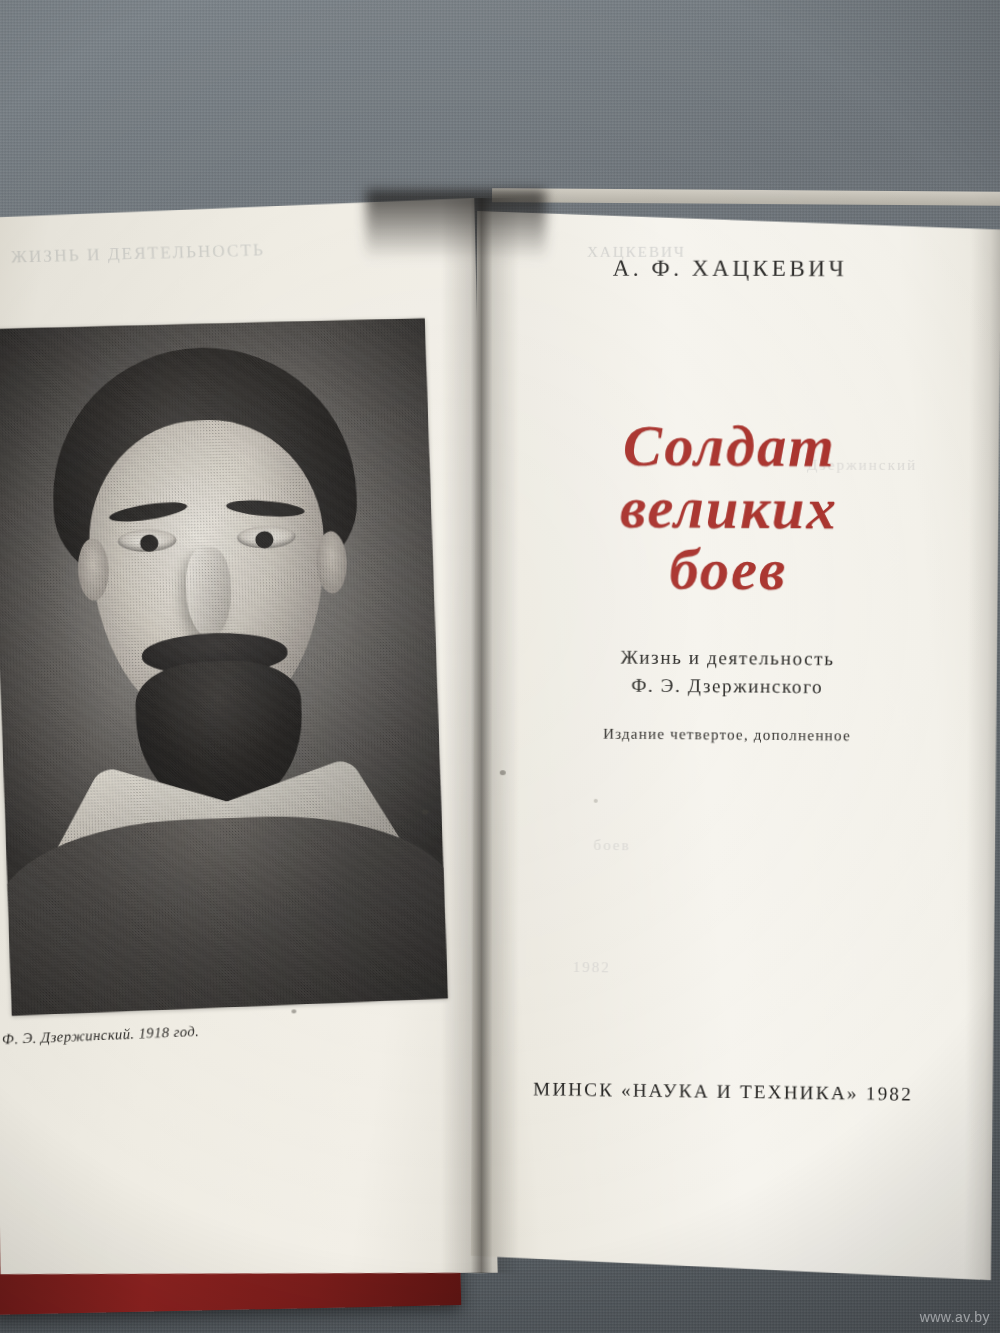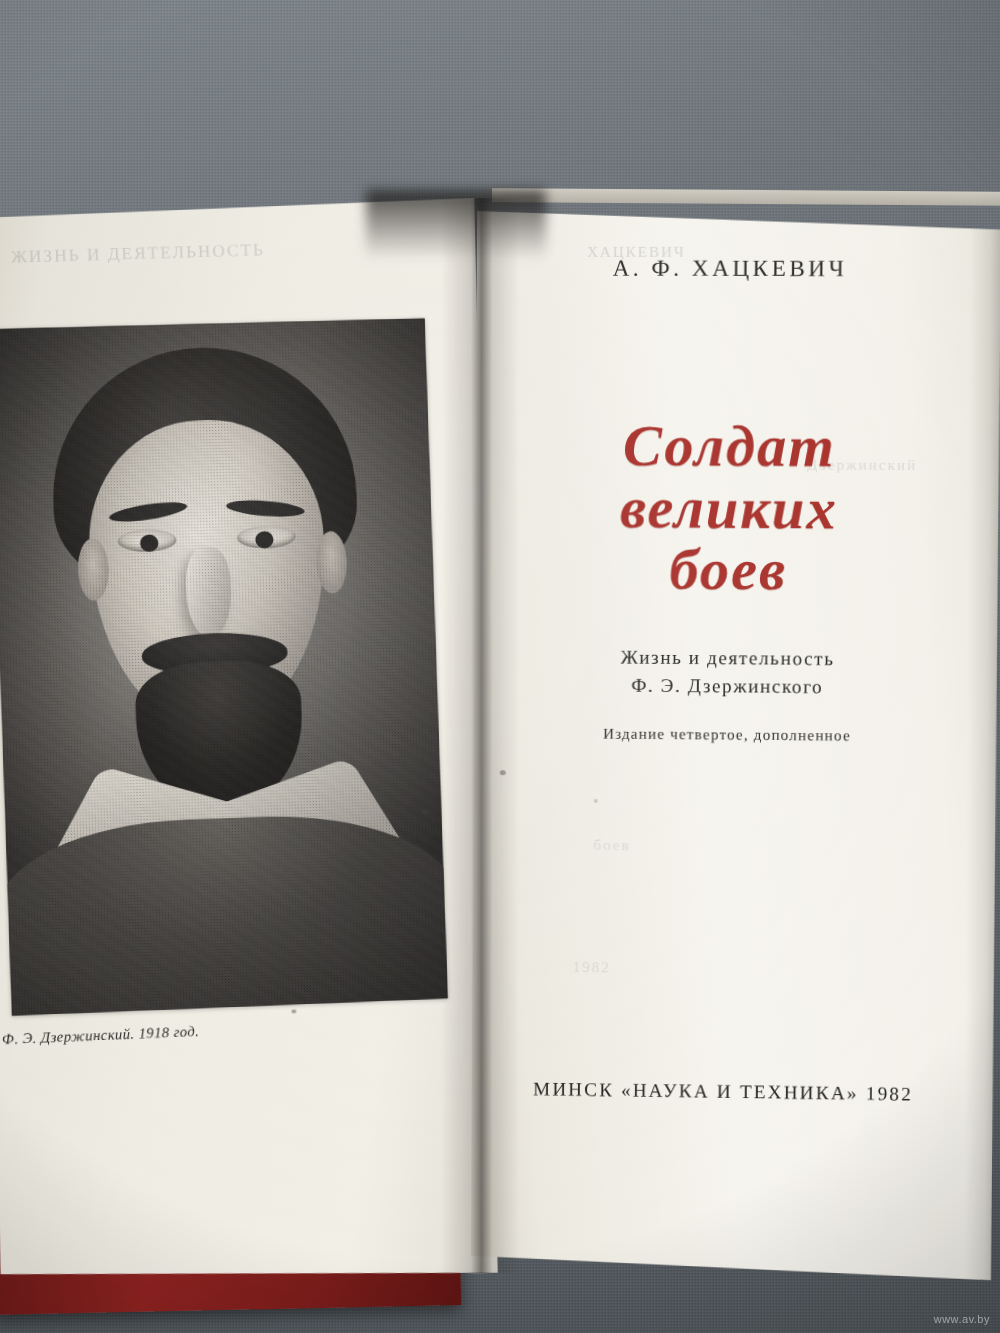--- a/index.html
+++ b/index.html
@@ -351,21 +351,21 @@
 
   
   .speck { position: absolute; background: rgba(70,66,60,0.45); border-radius: 50%; }
 
   
   #watermark {
     position: absolute;
     right: 10px;
     bottom: 8px;
     font-family: "Liberation Sans", sans-serif;
-    font-size: 11px;
+    font-size: 14px;
     color: rgba(230,232,234,0.55);
     letter-spacing: 0.5px;
     z-index: 70;
   }
 </style>
 </head>
 <body>
 
 <div id="photo">
 

